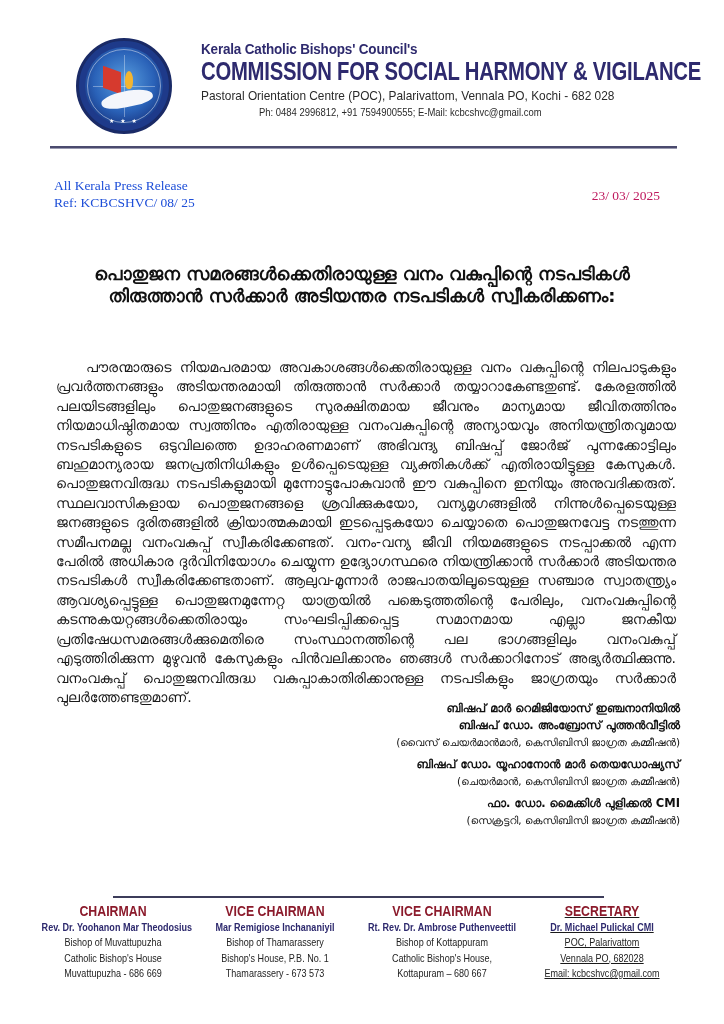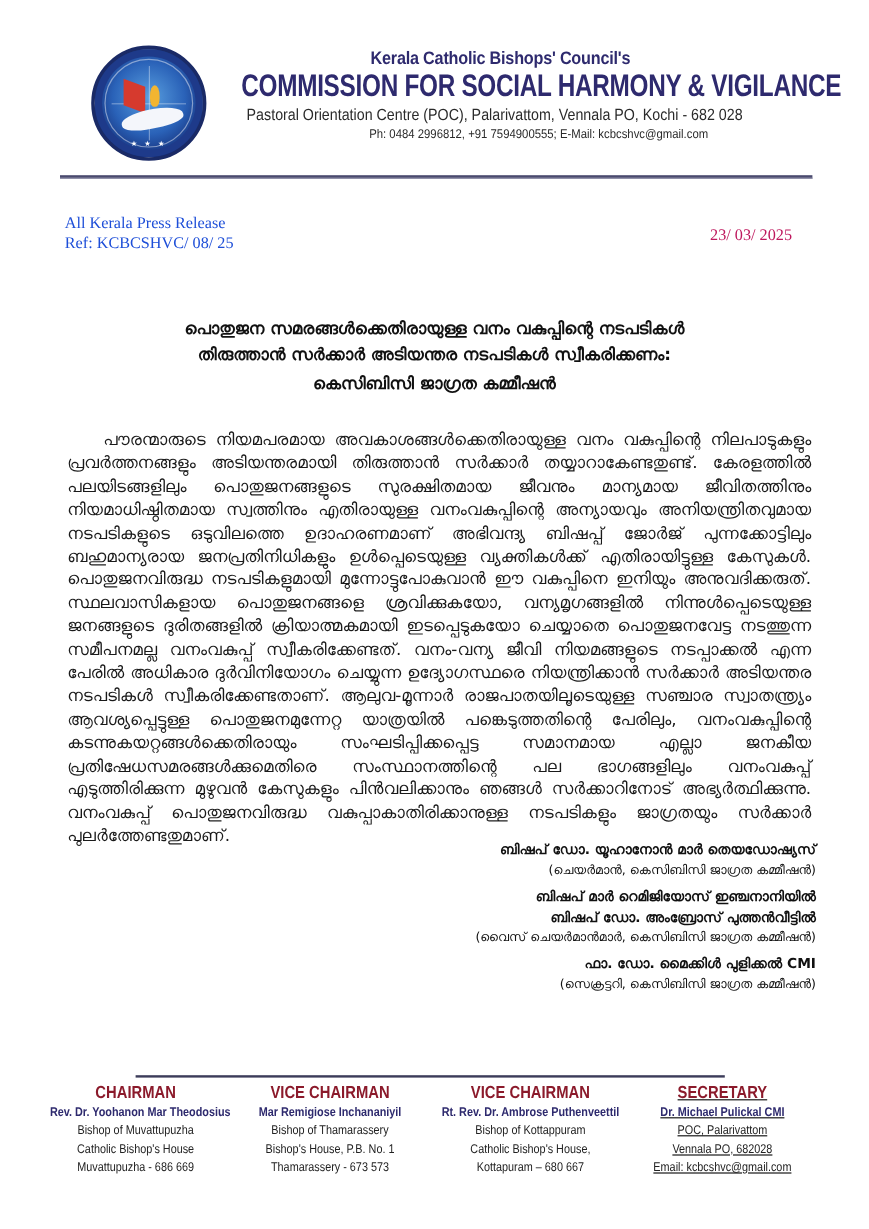--- a/index.html
+++ b/index.html
@@ -15,34 +15,34 @@
           border: 1px solid rgba(255,255,255,0.45); }
   .logo .globe-h { position: absolute; left: 14px; top: 45px; width: 62px; height: 1px; background: rgba(255,255,255,0.35); }
   .logo .globe-v { position: absolute; left: 45px; top: 14px; width: 1px; height: 62px; background: rgba(255,255,255,0.35); }
   .logo .dove { position: absolute; left: 22px; top: 50px; width: 52px; height: 16px; background: #f4f6fb;
           border-radius: 50% 60% 40% 50%; transform: rotate(-12deg); }
   .logo .flag-red { position: absolute; left: 24px; top: 28px; width: 18px; height: 22px; background: #d63a2e;
           transform: skewY(20deg); }
   .logo .flame { position: absolute; left: 46px; top: 30px; width: 8px; height: 18px; background: #f2b531; border-radius: 50% 50% 40% 40%; }
   .logo .stars { position: absolute; left: 0; width: 100%; top: 76px; text-align: center; font-size: 6px; color: #fff; letter-spacing: 2px; }
 
-  .lh-text { position: absolute; left: 201px; top: 40px; width: 480px; color: #2e2a6e; font-family: "Liberation Sans", sans-serif; text-align: center; }
+  .lh-text { position: absolute; left: 201px; top: 40px; width: 480px; color: #2e2a6e; font-family: "Liberation Sans", sans-serif; }
   .lh-line1 { font-size: 15px; font-weight: bold; letter-spacing: -0.2px; transform: scaleX(0.9); transform-origin: left; white-space: nowrap; }
   .lh-line2 { font-size: 26px; font-weight: bold; margin-top: -1px; letter-spacing: -0.3px; transform: scaleX(0.78); transform-origin: left; white-space: nowrap; }
   .lh-line3 { font-size: 13.5px; color: #2a2a2a; margin-top: 1px; transform: scaleX(0.88); transform-origin: left; white-space: nowrap; }
   .lh-line4 { font-size: 10.5px; color: #2a2a2a; margin-top: 3px; margin-left: 58px; transform: scaleX(0.9); transform-origin: left; white-space: nowrap; }
   .lh-rule { position: absolute; left: 50px; top: 146px; width: 627px; height: 3px; background: #4a4a6e; border-bottom: 1px solid #9a9ab0; }
 
   
   .meta-left { position: absolute; left: 54px; top: 177px; font-family: "Liberation Serif", serif; font-size: 13.5px; line-height: 17px; color: #1d4ed8; }
   .meta-right { position: absolute; right: 64px; top: 188px; font-family: "Liberation Serif", serif; font-size: 13.5px; color: #be185d; }
 
   
   .headline { position: absolute; left: 30px; top: 263px; width: 664px; text-align: center; font-weight: bold; color: #111; }
-  .headline .h1 { font-size: 14px; line-height: 22px; }
+  .headline .h1 { font-size: 18px; line-height: 22px; }
   .headline .h2 { font-size: 14px; line-height: 20px; margin-top: 3px; }
 
   
   .body-text { position: absolute; left: 56px; top: 358px; width: 620px; font-size: 14px; line-height: 19.4px;
                text-align: justify; color: #1a1a1a; text-indent: 30px; }
 
   
   .sigs { position: absolute; right: 44px; top: 700px; text-align: right; color: #111; }
   .sig-name { font-size: 11.5px; font-weight: bold; line-height: 17px; }
   .sig-role { font-size: 10.5px; line-height: 16px; }
@@ -84,34 +84,33 @@
 
 <div class="meta-left">
   <div>All Kerala Press Release</div>
   <div>Ref: KCBCSHVC/ 08/ 25</div>
 </div>
 <div class="meta-right">23/ 03/ 2025</div>
 
 <div class="headline">
   <div class="h1">പൊതുജന സമരങ്ങൾക്കെതിരായുള്ള വനം വകുപ്പിന്റെ നടപടികൾ</div>
   <div class="h1">തിരുത്താൻ സർക്കാർ അടിയന്തര നടപടികൾ സ്വീകരിക്കണം:</div>
-  <div class="h2">കെസിബിസി ജാഗ്രത കമ്മീഷൻ</div>
 </div>
 
 <div class="body-text">പൗരന്മാരുടെ നിയമപരമായ അവകാശങ്ങൾക്കെതിരായുള്ള വനം വകുപ്പിന്റെ നിലപാടുകളും പ്രവർത്തനങ്ങളും അടിയന്തരമായി തിരുത്താൻ സർക്കാർ തയ്യാറാകേണ്ടതുണ്ട്. കേരളത്തിൽ പലയിടങ്ങളിലും പൊതുജനങ്ങളുടെ സുരക്ഷിതമായ  ജീവനും മാന്യമായ ജീവിതത്തിനും നിയമാധിഷ്ഠിതമായ സ്വത്തിനും എതിരായുള്ള വനംവകുപ്പിന്റെ അന്യായവും അനിയന്ത്രിതവുമായ നടപടികളുടെ ഒടുവിലത്തെ ഉദാഹരണമാണ്  അഭിവന്ദ്യ ബിഷപ്പ് ജോർജ് പുന്നക്കോട്ടിലും  ബഹുമാന്യരായ ജനപ്രതിനിധികളും ഉൾപ്പെടെയുള്ള വ്യക്തികൾക്ക് എതിരായിട്ടുള്ള  കേസുകൾ.  പൊതുജനവിരുദ്ധ നടപടികളുമായി മുന്നോട്ടുപോകുവാൻ ഈ വകുപ്പിനെ ഇനിയും അനുവദിക്കരുത്. സ്ഥലവാസികളായ പൊതുജനങ്ങളെ ശ്രവിക്കുകയോ,  വന്യമൃഗങ്ങളിൽ നിന്നുൾപ്പെടെയുള്ള ജനങ്ങളുടെ ദുരിതങ്ങളിൽ ക്രിയാത്മകമായി ഇടപ്പെടുകയോ ചെയ്യാതെ പൊതുജനവേട്ട നടത്തുന്ന സമീപനമല്ല വനംവകുപ്പ് സ്വീകരിക്കേണ്ടത്. വനം-വന്യ ജീവി നിയമങ്ങളുടെ നടപ്പാക്കൽ എന്ന പേരിൽ അധികാര ദുർവിനിയോഗം ചെയ്യുന്ന ഉദ്യോഗസ്ഥരെ  നിയന്ത്രിക്കാൻ സർക്കാർ അടിയന്തര നടപടികൾ സ്വീകരിക്കേണ്ടതാണ്. ആലുവ-മൂന്നാർ രാജപാതയിലൂടെയുള്ള സഞ്ചാര സ്വാതന്ത്ര്യം ആവശ്യപ്പെട്ടുള്ള  പൊതുജനമുന്നേറ്റ യാത്രയിൽ പങ്കെടുത്തതിന്റെ പേരിലും, വനംവകുപ്പിന്റെ കടന്നുകയറ്റങ്ങൾക്കെതിരായും സംഘടിപ്പിക്കപ്പെട്ട സമാനമായ എല്ലാ ജനകീയ പ്രതിഷേധസമരങ്ങൾക്കുമെതിരെ സംസ്ഥാനത്തിന്റെ പല ഭാഗങ്ങളിലും  വനംവകുപ്പ് എടുത്തിരിക്കുന്ന മുഴുവൻ കേസുകളും പിൻവലിക്കാനും ഞങ്ങൾ സർക്കാറിനോട് അഭ്യർത്ഥിക്കുന്നു. വനംവകുപ്പ് പൊതുജനവിരുദ്ധ വകുപ്പാകാതിരിക്കാനുള്ള നടപടികളും ജാഗ്രതയും സർക്കാർ പുലർത്തേണ്ടതുമാണ്.</div>
 
 <div class="sigs">
   <div class="sig-block">
-    <div class="sig-name">ബിഷപ് ഡോ. യൂഹാനോൻ മാർ തെയഡോഷ്യസ്</div>
-    <div class="sig-role">(ചെയർമാൻ, കെസിബിസി ജാഗ്രത കമ്മീഷൻ)</div>
-  </div>
-  <div class="sig-block">
     <div class="sig-name">ബിഷപ് മാർ റെമിജിയോസ് ഇഞ്ചനാനിയിൽ</div>
     <div class="sig-name">ബിഷപ് ഡോ. അംബ്രോസ് പുത്തൻവീട്ടിൽ</div>
     <div class="sig-role">(വൈസ് ചെയർമാൻമാർ, കെസിബിസി ജാഗ്രത കമ്മീഷൻ)</div>
+  </div>
+  <div class="sig-block">
+    <div class="sig-name">ബിഷപ് ഡോ. യൂഹാനോൻ മാർ തെയഡോഷ്യസ്</div>
+    <div class="sig-role">(ചെയർമാൻ, കെസിബിസി ജാഗ്രത കമ്മീഷൻ)</div>
   </div>
   <div class="sig-block">
     <div class="sig-name">ഫാ. ഡോ. മൈക്കിൾ പുളിക്കൽ CMI</div>
     <div class="sig-role">(സെക്രട്ടറി, കെസിബിസി ജാഗ്രത കമ്മീഷൻ)</div>
   </div>
 </div>
 
 <div class="footer-rule"></div>
 <div class="footer">
   <div class="fcol fc1">

